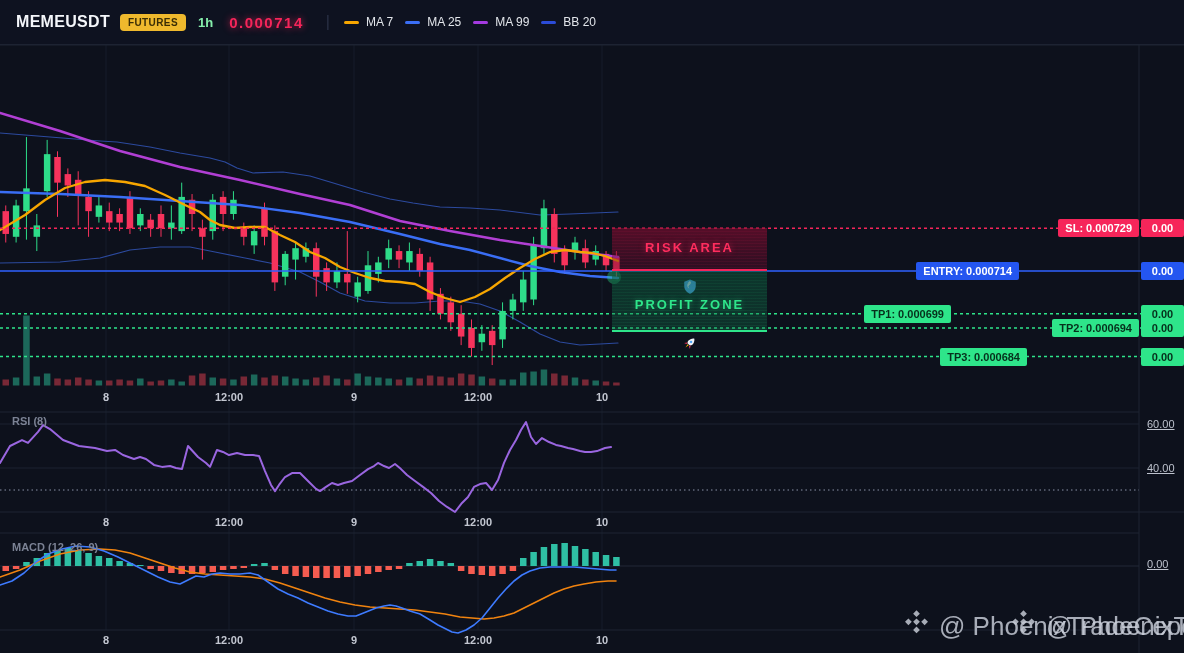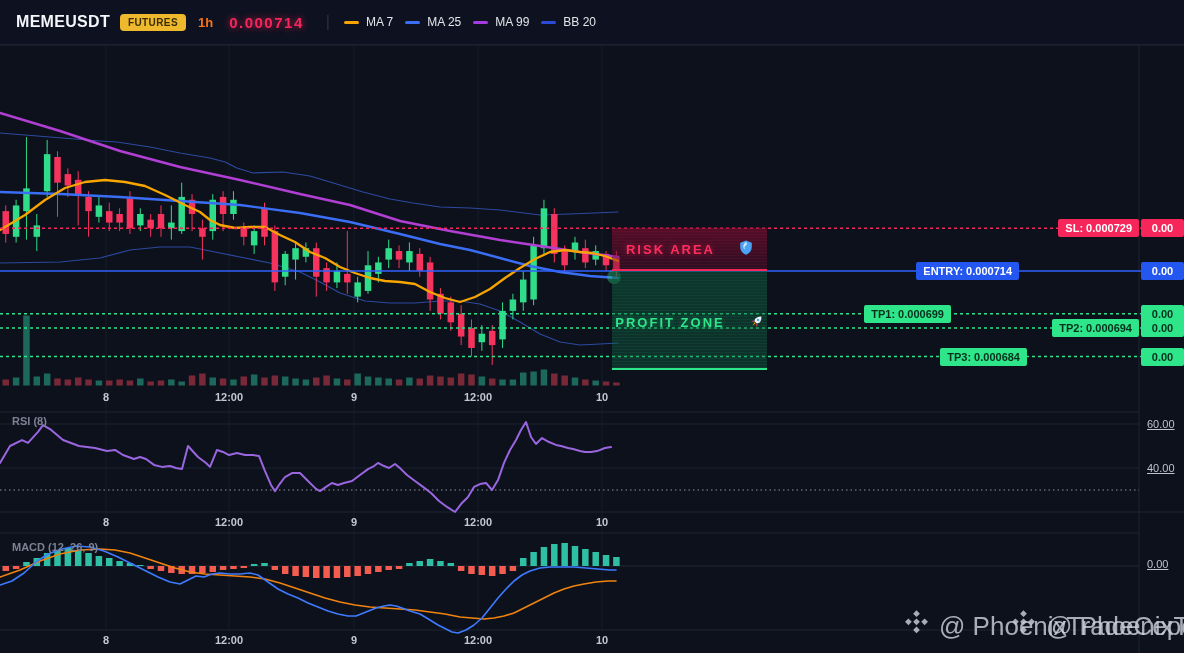--- a/index.html
+++ b/index.html
@@ -4,39 +4,39 @@
 <style>
   html,body{margin:0;padding:0;background:#0d111c;overflow:hidden;}
   #app{position:relative;width:1184px;height:653px;background:#0d111c;
        font-family:"Liberation Sans",sans-serif;color:#d7dae0;overflow:hidden;}
   
   #topbar{position:absolute;left:0;top:0;width:1184px;height:45px;background:#0e1220;
           border-bottom:1px solid #1d2332;display:flex;align-items:center;box-sizing:border-box;}
   .sym{font-size:16px;font-weight:bold;color:#f4f6fa;margin-left:16px;letter-spacing:.3px;}
   .badge{margin-left:10px;background:#efb92d;color:#3a2d05;font-size:10px;font-weight:bold;
          padding:3px 8px;border-radius:4px;letter-spacing:.4px;}
-  .tf{margin-left:12px;color:#f97316;font-size:13px;font-weight:bold;}
+  .tf{margin-left:12px;color:#86efac;font-size:13px;font-weight:bold;}
   .price{margin-left:16px;color:#f6255a;font-size:15px;font-weight:bold;letter-spacing:1.5px;
          text-shadow:0 0 7px rgba(246,37,90,.75);}
   .divider{margin-left:22px;color:#2a3146;font-size:16px;}
   #legend{display:flex;align-items:center;margin-left:14px;gap:12px;}
   .leg{display:flex;align-items:center;gap:7px;font-size:12px;color:#e2e5ea;cursor:pointer;}
   .leg .dash{width:15px;height:3px;border-radius:2px;display:inline-block;}
   
   #chart-wrap{position:absolute;left:0;top:0;width:1184px;height:653px;}
   
   .zone{position:absolute;left:612px;width:155px;pointer-events:none;box-sizing:border-box;}
   #zone-risk{background:linear-gradient(180deg,rgba(130,12,48,.62),rgba(96,10,42,.38)),
      repeating-linear-gradient(180deg,rgba(246,37,90,.12) 0 1px,transparent 1px 3px);
      border-bottom:2px solid #f6255a;}
   #zone-profit{background:linear-gradient(180deg,rgba(12,86,58,.55),rgba(16,108,70,.34)),
      repeating-linear-gradient(180deg,rgba(46,220,137,.10) 0 1px,transparent 1px 3px);
      border-bottom:2px solid #2ee58a;}
   .zone-label{position:absolute;width:100%;text-align:center;font-size:13px;font-weight:bold;
-     letter-spacing:2px;display:flex;align-items:center;justify-content:center;gap:24px;}
+     letter-spacing:2px;display:flex;align-items:center;gap:24px;flex-direction:column;}
   #zone-risk .zone-label{color:#ff2d5e;text-shadow:0 0 6px rgba(246,37,90,.5);}
   #zone-profit .zone-label{color:#2ee58a;text-shadow:0 0 6px rgba(46,229,138,.4);}
   
   .lvl-row{position:absolute;height:18px;display:flex;align-items:center;cursor:ns-resize;}
   .lvl-main{height:18px;line-height:18px;font-size:11px;font-weight:bold;padding:0 7px;
             border-radius:2px;white-space:nowrap;}
   .lvl-axis{position:absolute;left:1141px;width:43px;height:18px;line-height:18px;font-size:11px;
             font-weight:bold;text-align:center;border-radius:2px;}
   
   .ptitle{position:absolute;font-size:11px;color:#7b8294;font-weight:bold;}
@@ -456,21 +456,21 @@
 
   <div class="zone" id="zone-risk" style="top: 228.25px; height: 42.75px;">
     <div class="zone-label" style="top: 30%;">
       <span>RISK AREA</span>
       <span><svg width="14" height="15" viewBox="0 0 24 26">
             <path d="M12 1l10 3.6v7.4c0 6.4-4.3 11.4-10 13.6C6.3 23.4 2 18.4 2 12V4.6z" fill="#4aa3f5"></path>
             <path d="M12 3.5c2.5 2 2 5-0.5 6.5s-3 4.5-0.5 6.5c-3-1-4.5-4-3.5-7s2.5-5 4.5-6z" fill="#dff0ff" opacity=".85"></path>
           </svg></span>
     </div>
   </div>
-  <div class="zone" id="zone-profit" style="top: 271px; height: 99px;">
+  <div class="zone" id="zone-profit" style="top: 271px; height: 61px;">
     <div class="zone-label" style="top: 44%;">
       <span>PROFIT ZONE</span>
       <span><svg width="15" height="15" viewBox="0 0 24 24">
             <g transform="rotate(45 12 12)">
               <path d="M12 1c3 2.2 4.6 6 4.6 9.8l-1.8 3.2H9.2l-1.8-3.2C7.4 7 9 3.2 12 1z" fill="#eef1f6"></path>
               <circle cx="12" cy="8.5" r="2" fill="#4aa3f5"></circle>
               <path d="M8.6 13l-3.2 4.6 4-1.6zM15.4 13l3.2 4.6-4-1.6z" fill="#f6335c"></path>
               <path d="M10.8 15h2.4l-1.2 6z" fill="#f7a600"></path>
             </g>
           </svg></span>

